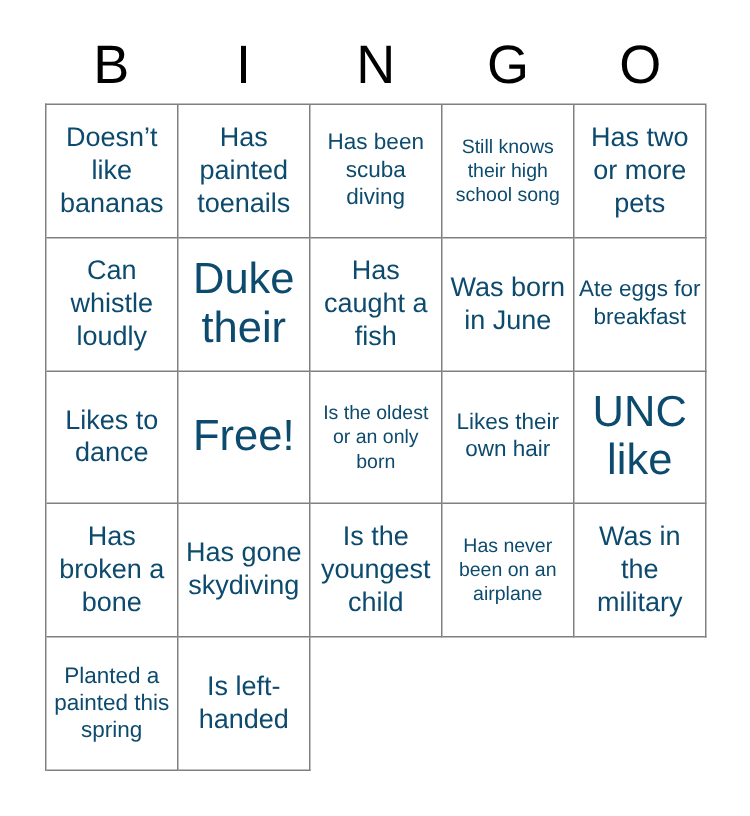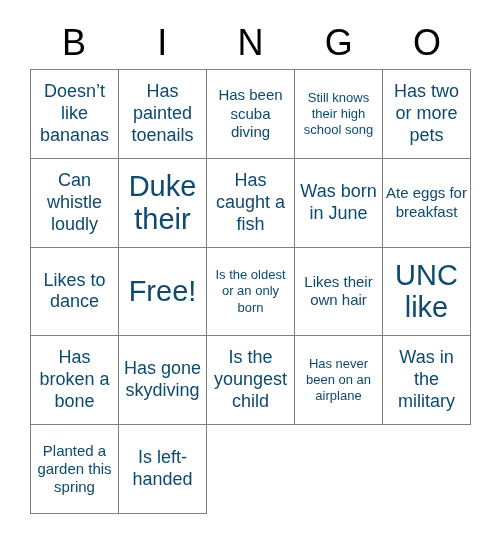--- a/index.html
+++ b/index.html
@@ -155,20 +155,20 @@
       <div class="cell size-md">
         <span class="cell-text">Is the youngest child</span>
       </div>
       <div class="cell size-xs">
         <span class="cell-text">Has never been on an airplane</span>
       </div>
       <div class="cell size-md">
         <span class="cell-text">Was in the military</span>
       </div>
       <div class="cell size-sm">
-        <span class="cell-text">Planted a garden this spring</span>
+        <span class="cell-text">Planted a painted this spring</span>
       </div>
       <div class="cell size-md">
         <span class="cell-text">Is left-handed</span>
       </div>
     </div>
 
 </div>
 
 </body></html>

